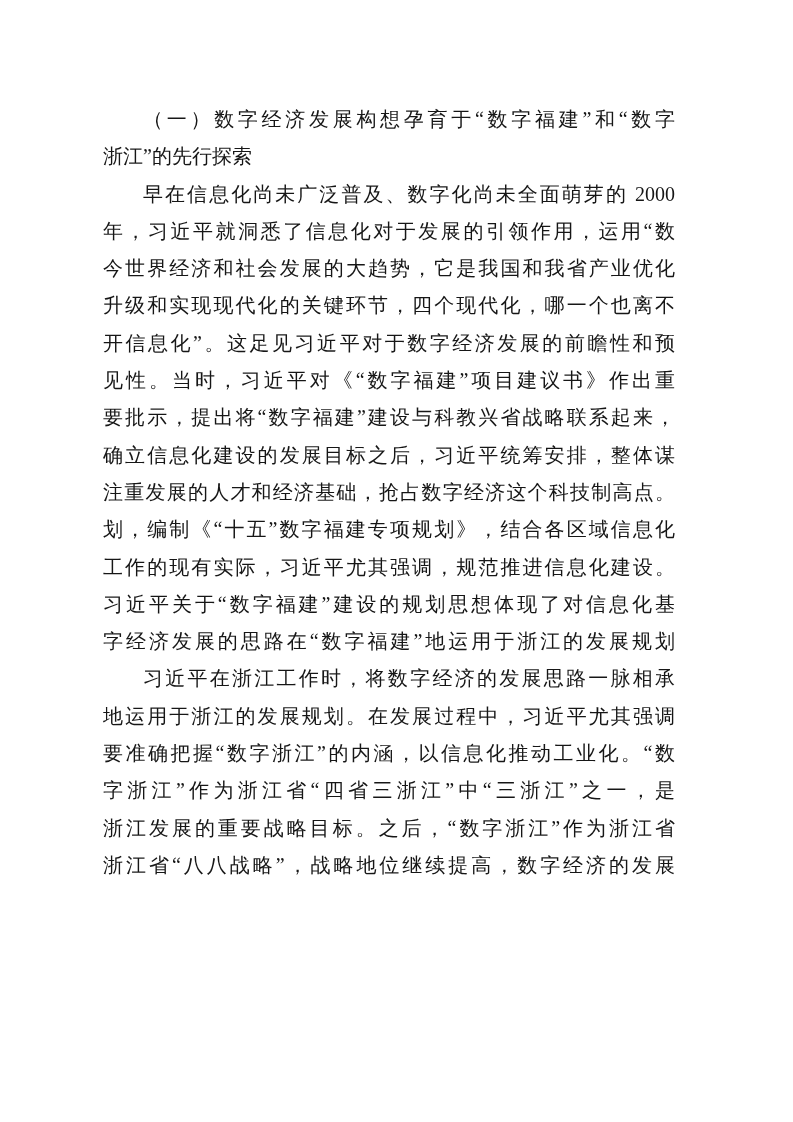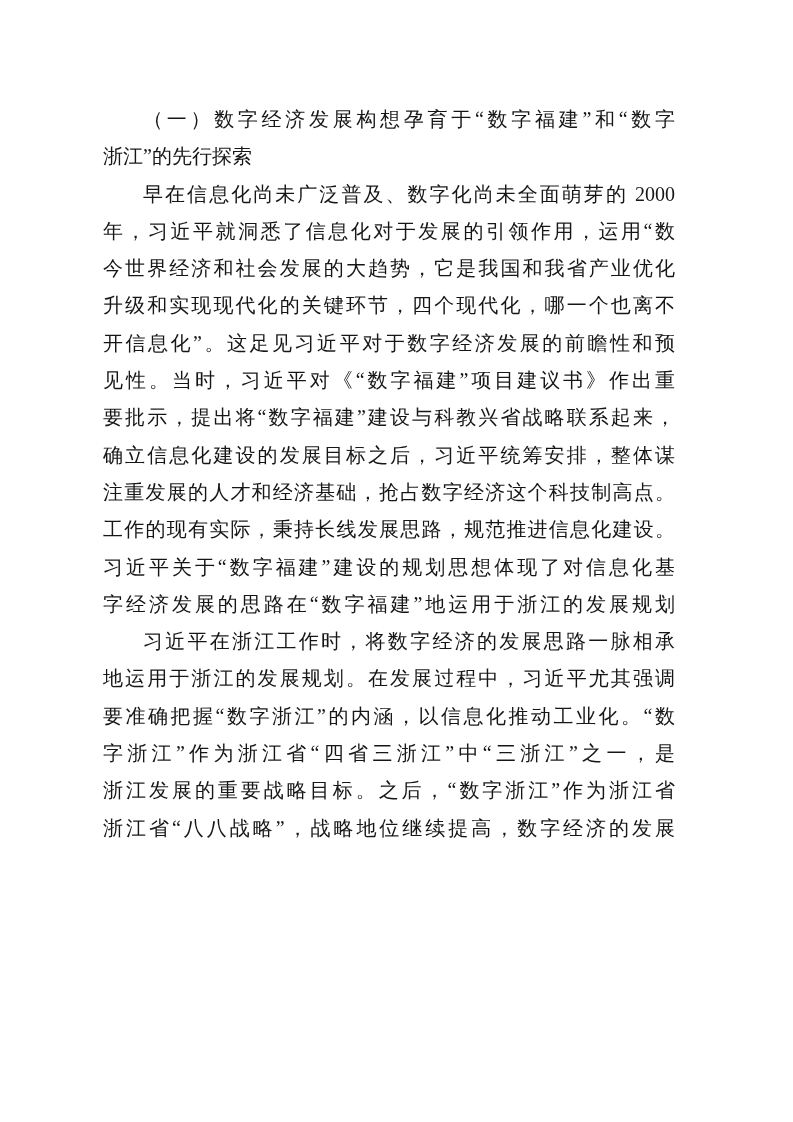--- a/index.html
+++ b/index.html
@@ -69,21 +69,22 @@
     <div class="paragraph">
       <div class="line indent">早在信息化尚未广泛普及、数字化尚未全面萌芽的 2000</div>
       <div class="line">年，习近平就洞悉了信息化对于发展的引领作用，运用“数</div>
       <div class="line">今世界经济和社会发展的大趋势，它是我国和我省产业优化</div>
       <div class="line">升级和实现现代化的关键环节，四个现代化，哪一个也离不</div>
       <div class="line">开信息化”。这足见习近平对于数字经济发展的前瞻性和预</div>
       <div class="line">见性。当时，习近平对《“数字福建”项目建议书》作出重</div>
       <div class="line">要批示，提出将“数字福建”建设与科教兴省战略联系起来，</div>
       <div class="line">确立信息化建设的发展目标之后，习近平统筹安排，整体谋</div>
       <div class="line">注重发展的人才和经济基础，抢占数字经济这个科技制高点。</div>
-      <div class="line">工作的现有实际，秉持长线发展思路，规范推进信息化建设。</div>
+      <div class="line">划，编制《“十五”数字福建专项规划》，结合各区域信息化</div>
+      <div class="line">工作的现有实际，习近平尤其强调，规范推进信息化建设。</div>
       <div class="line">习近平关于“数字福建”建设的规划思想体现了对信息化基</div>
       <div class="line">字经济发展的思路在“数字福建”地运用于浙江的发展规划</div>
     </div>
 
     <div class="paragraph">
       <div class="line indent">习近平在浙江工作时，将数字经济的发展思路一脉相承</div>
       <div class="line">地运用于浙江的发展规划。在发展过程中，习近平尤其强调</div>
       <div class="line">要准确把握“数字浙江”的内涵，以信息化推动工业化。“数</div>
       <div class="line">字浙江”作为浙江省“四省三浙江”中“三浙江”之一，是</div>
       <div class="line">浙江发展的重要战略目标。之后，“数字浙江”作为浙江省</div>

